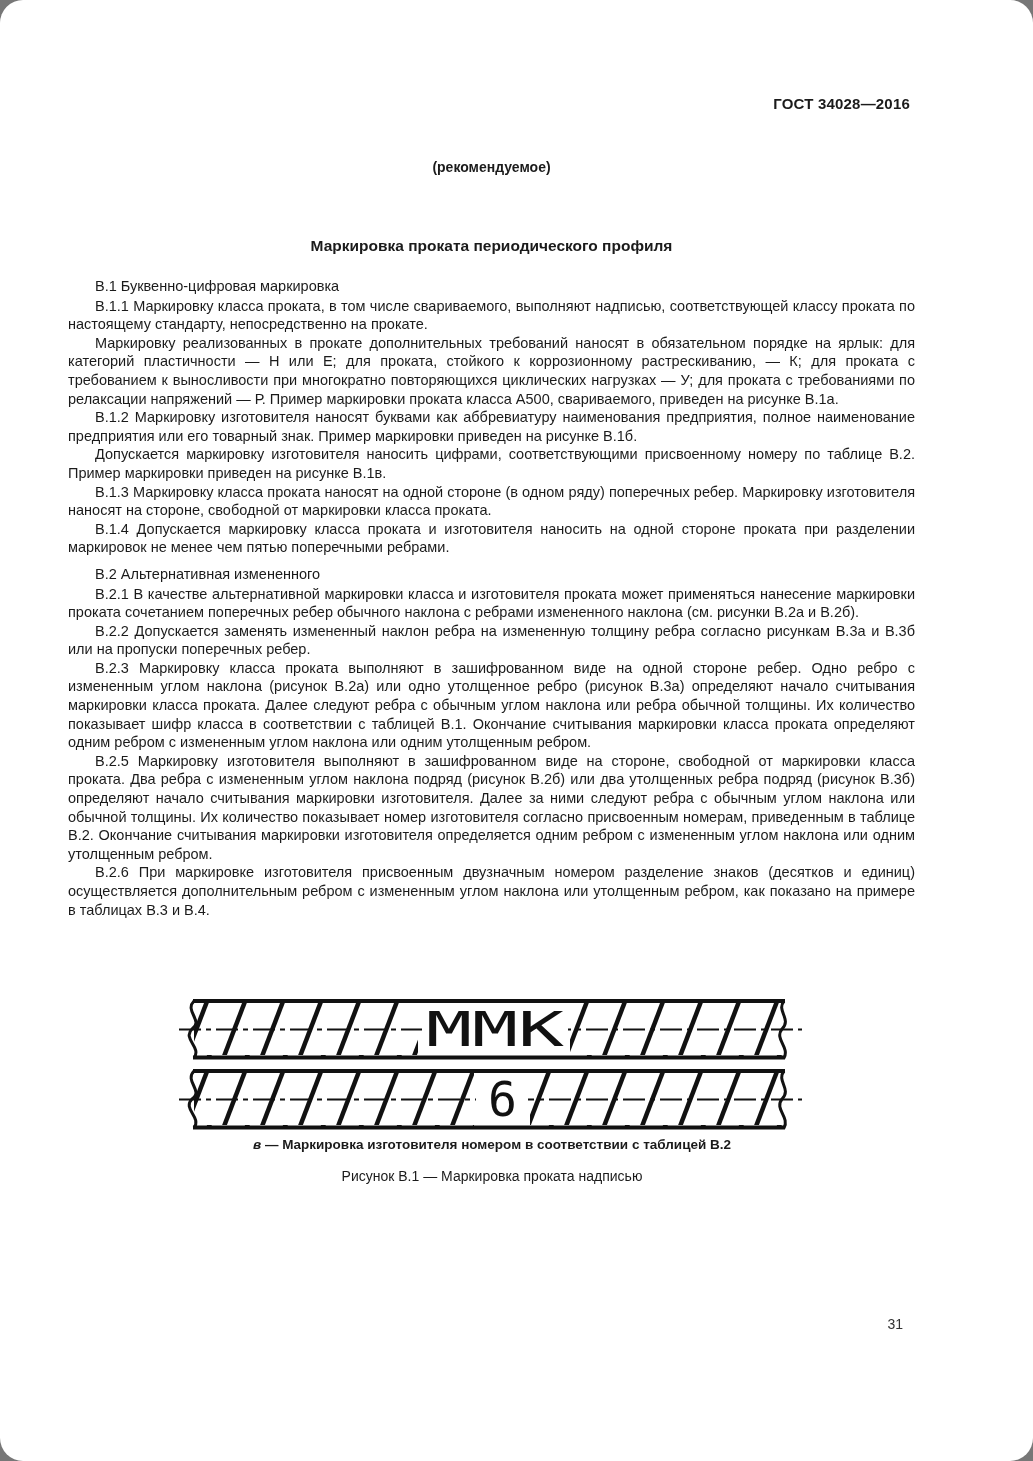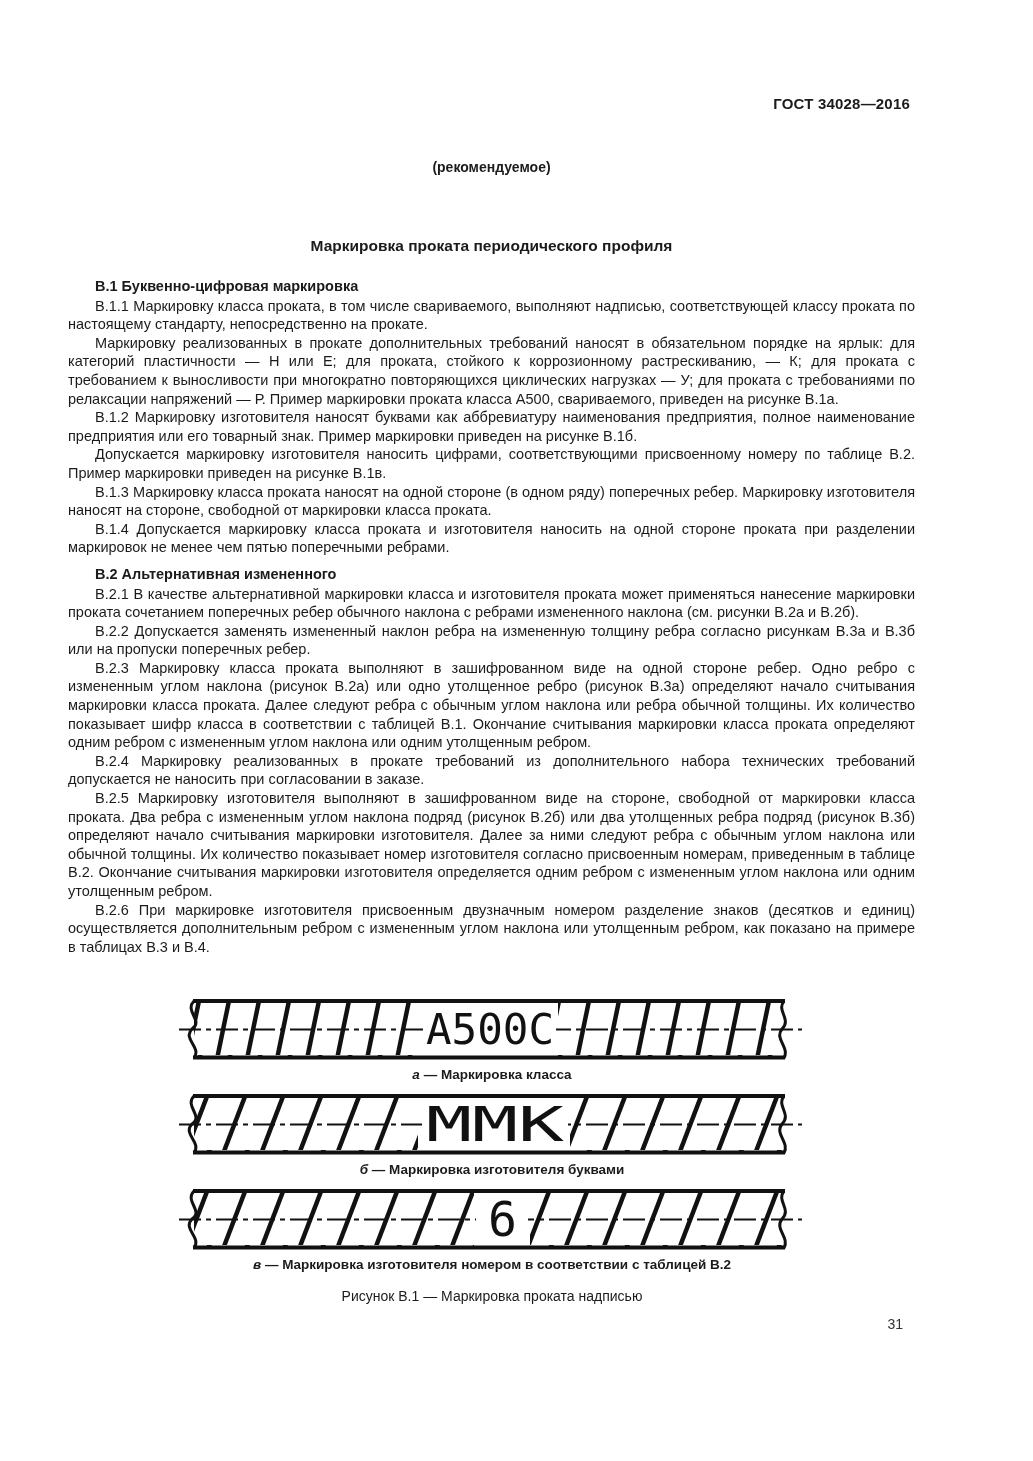--- a/index.html
+++ b/index.html
@@ -4,37 +4,38 @@
 <style>
   html,body{margin:0;padding:0;background:#777;}
   .page{
     position:relative;
     width:1033px;height:1461px;
     background:#ffffff;
     font-family:"Liberation Sans",sans-serif;
     color:#1b1b1b;
     margin:0 auto;
     overflow:hidden;
+    border-radius:23px;
   }
   .doc-number{
     position:absolute;top:95px;right:123px;
     font-size:15px;font-weight:bold;letter-spacing:.2px;
   }
   .centerblock{position:absolute;left:68px;width:847px;text-align:center;}
   .apx1{top:140px;font-size:14px;font-weight:bold;}
   .apx2{top:159px;font-size:14px;font-weight:bold;}
   .doc-title{top:237px;font-size:15.5px;font-weight:bold;}
   .body-text{
     position:absolute;top:277px;left:68px;width:847px;
     font-size:14.5px;line-height:18.6px;text-align:justify;
   }
   .body-text p{margin:0;text-indent:27px;}
   .body-text h2{
     margin:0 0 1px 0;font-size:14.5px;line-height:18.6px;
-    font-weight:bold;text-indent:27px;text-align:left;
+    font-weight:normal;text-indent:27px;text-align:left;
   }
   .body-text h2.sp{margin-top:8px;}
   .figures{position:absolute;top:995px;left:178px;width:628px;}
   .fig svg{display:block;}
   .fig-caption{
     text-align:center;font-size:13.5px;font-weight:bold;
     margin:1px 0 7px 0;line-height:17px;
   }
   .fig-caption i{font-style:italic;}
   .main-caption{
@@ -65,65 +66,44 @@
     <p>Маркировку реализованных в прокате дополнительных требований наносят в обязательном порядке на ярлык: для категорий пластичности — Н или Е; для проката, стойкого к коррозионному растрескиванию, — К; для проката с требованием к выносливости при многократно повторяющихся циклических нагрузках — У; для проката с требованиями по релаксации напряжений — Р. Пример маркировки проката класса А500, свариваемого, приведен на рисунке В.1а.</p>
     <p>В.1.2 Маркировку изготовителя наносят буквами как аббревиатуру наименования предприятия, полное наименование предприятия или его товарный знак. Пример маркировки приведен на рисунке В.1б.</p>
     <p>Допускается маркировку изготовителя наносить цифрами, соответствующими присвоенному номеру по таблице В.2. Пример маркировки приведен на рисунке В.1в.</p>
     <p>В.1.3 Маркировку класса проката наносят на одной стороне (в одном ряду) поперечных ребер. Маркировку изготовителя наносят на стороне, свободной от маркировки класса проката.</p>
     <p>В.1.4 Допускается маркировку класса проката и изготовителя наносить на одной стороне проката при разделении маркировок не менее чем пятью поперечными ребрами.</p>
 
     <h2 class="sp">В.2 Альтернативная измененного</h2>
     <p>В.2.1 В качестве альтернативной маркировки класса и изготовителя проката может применяться нанесение маркировки проката сочетанием поперечных ребер обычного наклона с ребрами измененного наклона (см. рисунки В.2а и В.2б).</p>
     <p>В.2.2 Допускается заменять измененный наклон ребра на измененную толщину ребра согласно рисункам В.3а и В.3б или на пропуски поперечных ребер.</p>
     <p>В.2.3 Маркировку класса проката выполняют в зашифрованном виде на одной стороне ребер. Одно ребро с измененным углом наклона (рисунок В.2а) или одно утолщенное ребро (рисунок В.3а) определяют начало считывания маркировки класса проката. Далее следуют ребра с обычным углом наклона или ребра обычной толщины. Их количество показывает шифр класса в соответствии с таблицей В.1. Окончание считывания маркировки класса проката определяют одним ребром с измененным углом наклона или одним утолщенным ребром.</p>
-    <p>В.2.4 Маркировку реализованных в прокате требований из дополнительного набора технических требований допускается не наносить при согласовании в заказе.</p>
     <p>В.2.5 Маркировку изготовителя выполняют в зашифрованном виде на стороне, свободной от маркировки класса проката. Два ребра с измененным углом наклона подряд (рисунок В.2б) или два утолщенных ребра подряд (рисунок В.3б) определяют начало считывания маркировки изготовителя. Далее за ними следуют ребра с обычным углом наклона или обычной толщины. Их количество показывает номер изготовителя согласно присвоенным номерам, приведенным в таблице В.2. Окончание считывания маркировки изготовителя определяется одним ребром с измененным углом наклона или одним утолщенным ребром.</p>
     <p>В.2.6 При маркировке изготовителя присвоенным двузначным номером разделение знаков (десятков и единиц) осуществляется дополнительным ребром с измененным углом наклона или утолщенным ребром, как показано на примере в таблицах В.3 и В.4.</p>
   </div>
 
   <div class="figures">
 
-    <div class="fig">
-      <svg width="625" height="70" viewBox="0 0 625 70">
-        <defs>
-          <pattern id="ribs1" width="30" height="60" patternUnits="userSpaceOnUse">
-            <line x1="9" y1="64" x2="23" y2="-4" stroke="#111" stroke-width="4.5"></line>
-          </pattern>
-        </defs>
-        <rect x="16" y="8" width="228" height="53" fill="url(#ribs1)"></rect>
-        <rect x="380" y="8" width="226" height="53" fill="url(#ribs1)"></rect>
-        <line x1="1" y1="34.5" x2="624" y2="34.5" stroke="#111" stroke-width="2" stroke-dasharray="22 5 5 5"></line>
-        <rect x="246" y="12" width="132" height="44" fill="#ffffff"></rect>
-        <line x1="15" y1="6" x2="607" y2="6" stroke="#111" stroke-width="4"></line>
-        <line x1="15" y1="62.5" x2="607" y2="62.5" stroke="#111" stroke-width="4"></line>
-        <path d="M16,6 C6,16 26,26 14,34 C4,44 24,52 16,63" fill="none" stroke="#111" stroke-width="3"></path>
-        <path d="M606,6 C598,16 614,24 604,34 C596,44 612,52 606,63" fill="none" stroke="#111" stroke-width="3"></path>
-        <text class="bar-label" x="248" y="49" font-size="42" textLength="128" lengthAdjust="spacingAndGlyphs">А500С</text>
-      </svg>
-      <div class="fig-caption"><i>а</i> <span>— Маркировка класса</span></div>
-    </div>
 
     <div class="fig">
       <svg width="625" height="70" viewBox="0 0 625 70">
         <defs>
           <pattern id="ribs2" width="38" height="60" patternUnits="userSpaceOnUse">
             <line x1="7" y1="64" x2="33" y2="-4" stroke="#111" stroke-width="4.5"></line>
           </pattern>
         </defs>
         <rect x="16" y="8" width="224" height="53" fill="url(#ribs2)"></rect>
         <rect x="392" y="8" width="214" height="53" fill="url(#ribs2)"></rect>
         <line x1="1" y1="34.5" x2="624" y2="34.5" stroke="#111" stroke-width="2" stroke-dasharray="22 5 5 5"></line>
         <rect x="244" y="10" width="146" height="48" fill="#ffffff"></rect>
         <line x1="15" y1="6" x2="607" y2="6" stroke="#111" stroke-width="4"></line>
         <line x1="15" y1="62.5" x2="607" y2="62.5" stroke="#111" stroke-width="4"></line>
         <path d="M16,6 C6,16 26,26 14,34 C4,44 24,52 16,63" fill="none" stroke="#111" stroke-width="3"></path>
         <path d="M606,6 C598,16 614,24 604,34 C596,44 612,52 606,63" fill="none" stroke="#111" stroke-width="3"></path>
         <text class="bar-label" x="248" y="51" font-size="48" textLength="138" lengthAdjust="spacingAndGlyphs">ММК</text>
       </svg>
-      <div class="fig-caption"><i>б</i> <span>— Маркировка изготовителя буквами</span></div>
     </div>
 
     <div class="fig">
       <svg width="625" height="70" viewBox="0 0 625 70">
         <defs>
           <pattern id="ribs3" width="38" height="60" patternUnits="userSpaceOnUse">
             <line x1="7" y1="64" x2="33" y2="-4" stroke="#111" stroke-width="4.5"></line>
           </pattern>
         </defs>
         <rect x="16" y="8" width="280" height="53" fill="url(#ribs3)"></rect>

